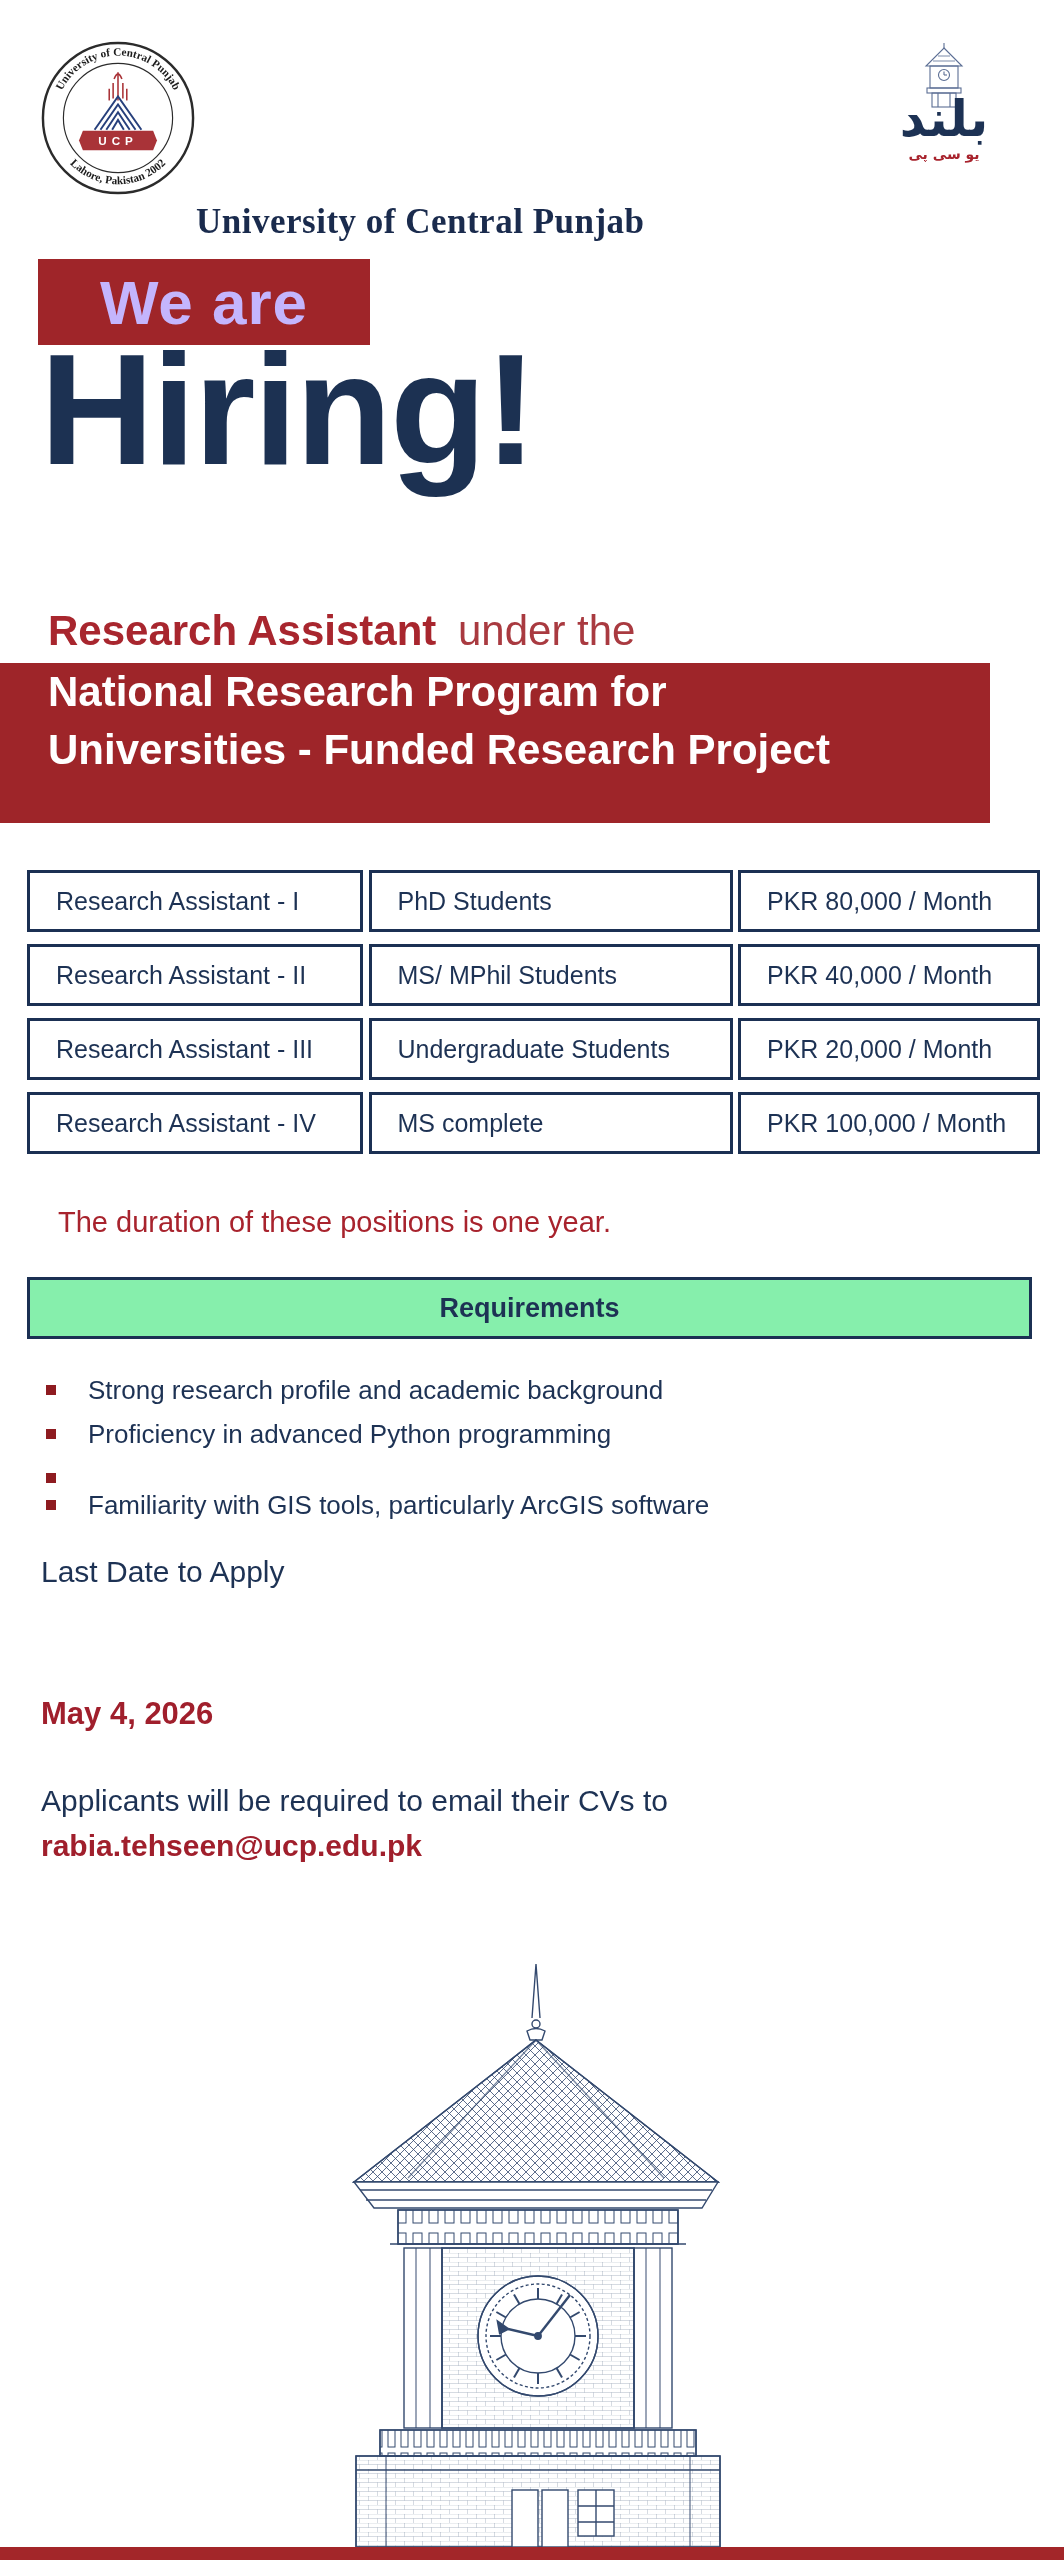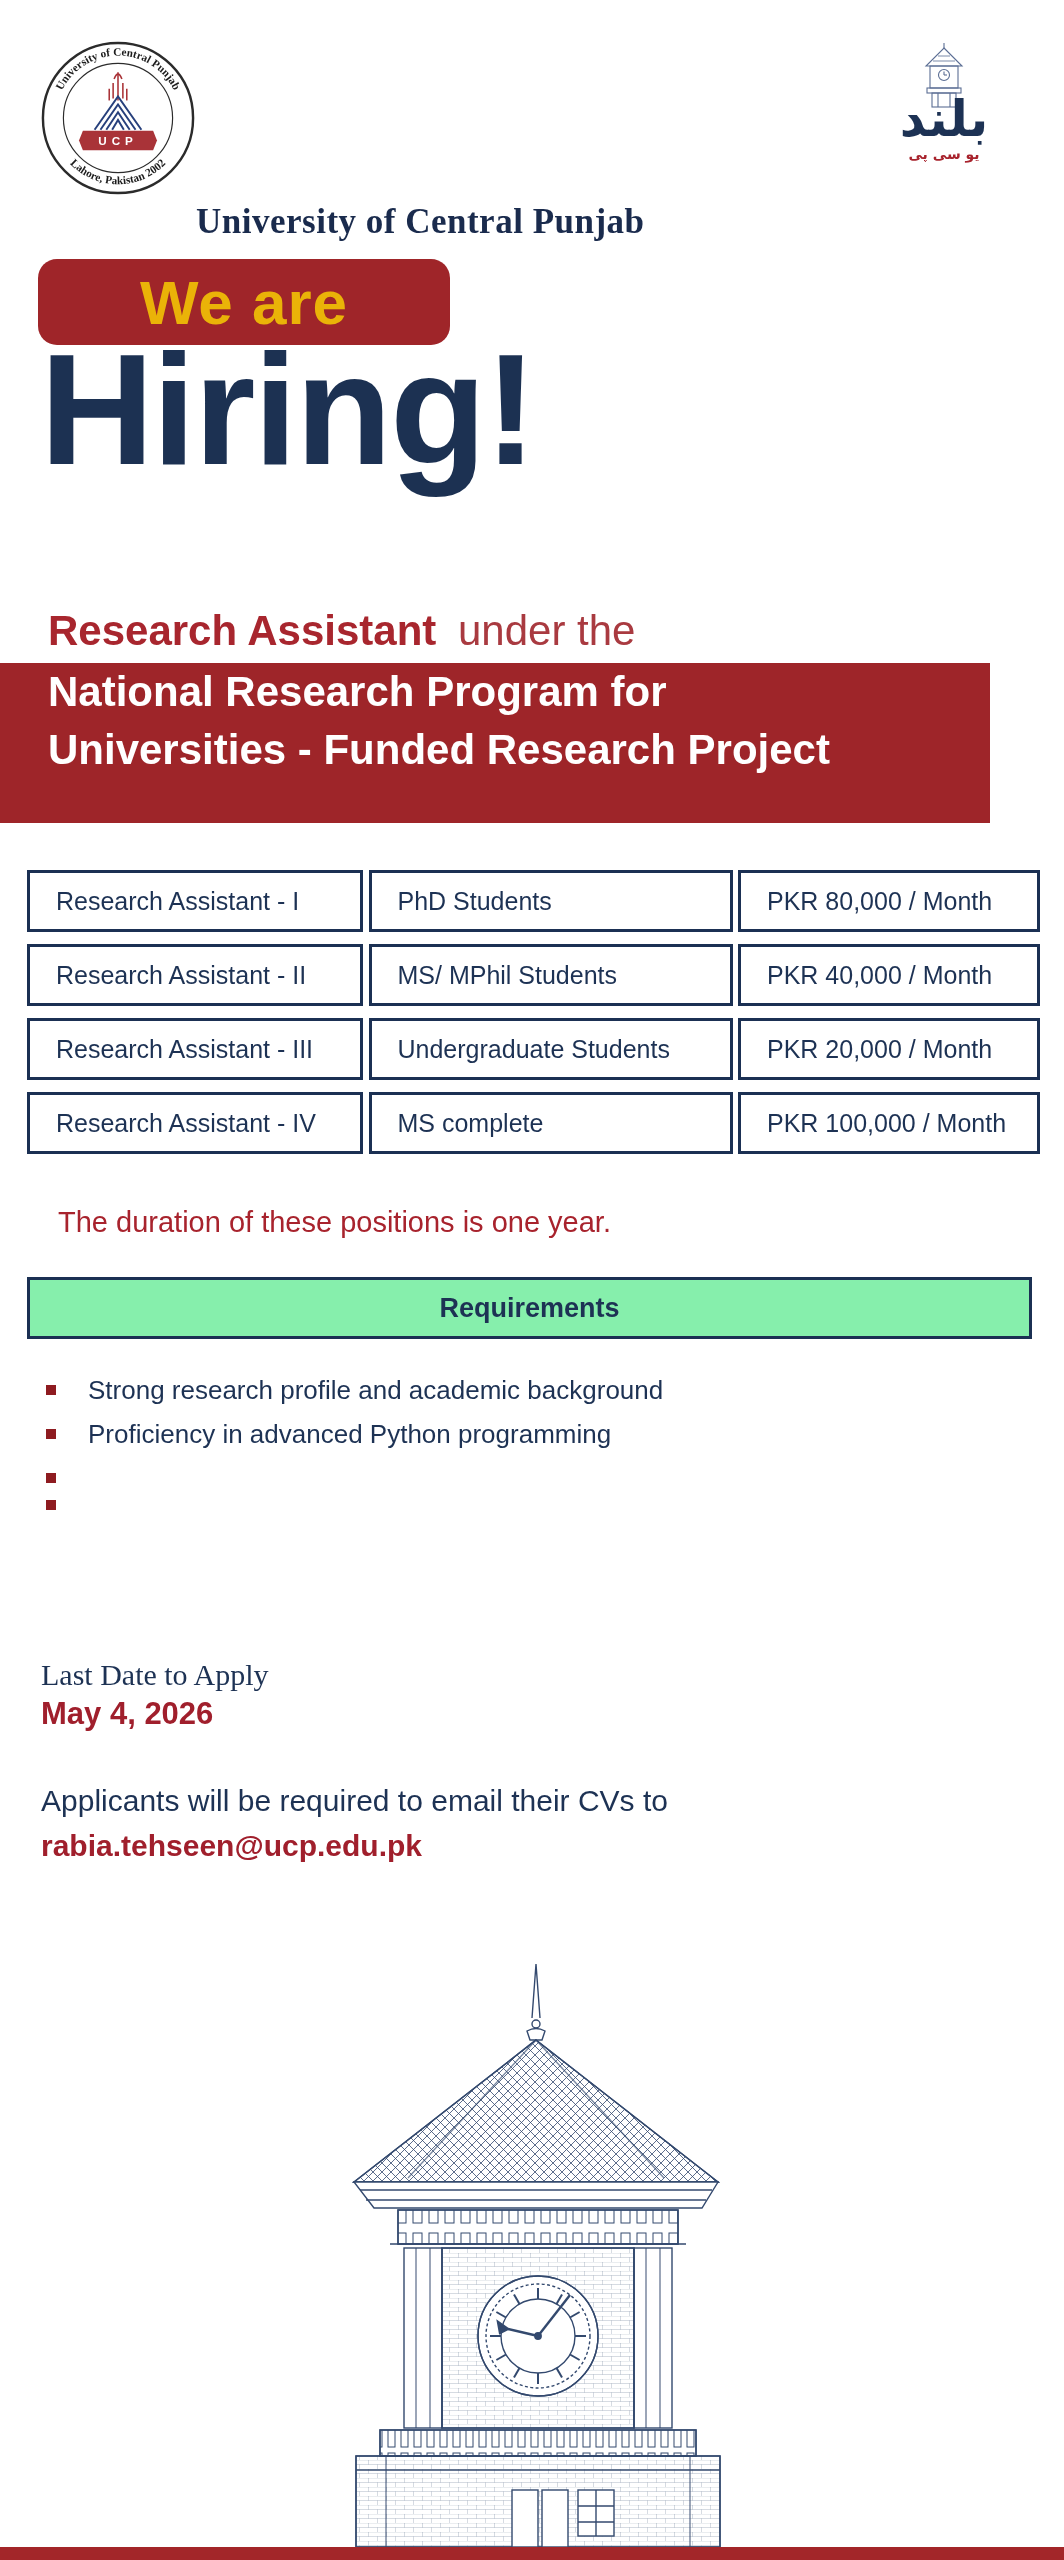--- a/index.html
+++ b/index.html
@@ -8,21 +8,21 @@
 
   
   .seal { position:absolute; left:40px; top:40px; }
   .uni-title { position:absolute; left:196px; top:202px; font-family:"Liberation Serif", serif; font-weight:bold; font-size:35px; color:#1a2b4d; letter-spacing:0.5px; }
   .buland { position:absolute; left:890px; top:42px; width:108px; text-align:center; }
   .buland-tower { display:block; margin:0 auto; }
   .buland-callig { font-family:"DejaVu Sans", sans-serif; font-weight:bold; font-size:50px; line-height:1.0; color:#1d3254; margin-top:-14px; }
   .buland-sub { font-family:"DejaVu Sans", sans-serif; font-size:14px; color:#a8232d; font-weight:bold; margin-top:2px; }
 
   
-  .we-are { position:absolute; left:38px; top:259px; width:412px; height:86px; background:#9f2529; display:flex; align-items:center; justify-content:center; color:#eab308; font-weight:bold; font-size:62px; letter-spacing:1px;border-radius:19px; }
+  .we-are { position:absolute; left:38px; top:259px; width:332px; height:86px; background:#9f2529; display:flex; align-items:center; justify-content:center; color:#c4b5fd; font-weight:bold; font-size:62px; letter-spacing:1px; }
   .hiring { position:absolute; left:40px; top:330px; font-size:158px; font-weight:bold; color:#1c3152; line-height:1; letter-spacing:-2px; }
 
   
   .role-line { position:absolute; left:48px; top:607px; font-size:42px; white-space:nowrap; }
   .role-strong { font-weight:bold; color:#a8262e; }
   .role-light { font-weight:300; color:#a93a40; margin-left:10px; }
 
   
   .banner { position:absolute; left:0; top:663px; width:990px; height:160px; background:#9e2529; color:#ffffff; font-weight:bold; font-size:42px; line-height:1.38; display:flex; flex-direction:column; justify-content:flex-start; padding-left:48px; }
 
@@ -34,21 +34,21 @@
   .duration { position:absolute; left:58px; top:1206px; font-size:29px; font-weight:500; color:#a8232d; }
 
   
   .req-box { position:absolute; left:27px; top:1277px; width:1005px; height:62px; border:3px solid #1b3053; display:flex; align-items:center; justify-content:center; font-size:27px; font-weight:bold; color:#1d3254; background:#86efac; }
   .req-list { position:absolute; left:46px; top:1368px; width:940px; }
   .req-item { display:flex; }
   .req-bullet { flex:0 0 10px; width:10px; height:10px; background:#8e1b20; margin-top:17px; margin-right:32px; }
   .req-text { font-size:26px; font-weight:500; color:#1d3254; line-height:44px; white-space:pre-line; }
 
   
-  .last-label { position:absolute; left:41px; top:1658px; font-size:30px; font-weight:500; color:#1d3254;font-family:Liberation Serif, serif; }
+  .last-label { position:absolute; left:41px; top:1555px; font-size:30px; font-weight:500; color:#1d3254; }
   .last-date  { position:absolute; left:41px; top:1696px; font-size:31px; font-weight:bold; color:#a01f2c; }
   .email-label{ position:absolute; left:41px; top:1784px; font-size:30px; font-weight:500; color:#1d3254; }
   .email-value{ position:absolute; left:41px; top:1829px; font-size:30px; font-weight:bold; color:#a01f2c; }
 
   
   .tower { position:absolute; left:346px; top:1956px; }
 
   
   .bottom-bar { position:absolute; left:0; top:2547px; width:1064px; height:13px; background:#a32629; }
 </style>
@@ -150,20 +150,21 @@
     </div>
     <div class="req-item">
       <span class="req-bullet"></span>
       <span class="req-text">Proficiency in advanced Python programming</span>
     </div>
     <div class="req-item">
       <span class="req-bullet"></span>
     </div>
     <div class="req-item">
       <span class="req-bullet"></span>
+      <span class="req-text">Familiarity with GIS tools, particularly ArcGIS software</span>
     </div>
   </div>
 
   <div class="last-label">Last Date to Apply</div>
   <div class="last-date">May 4, 2026</div>
   <div class="email-label">Applicants will be required to email their CVs to</div>
   <div class="email-value">rabia.tehseen@ucp.edu.pk</div>
 
   <svg class="tower" width="384" height="596" viewBox="0 0 384 596">
     <defs>

